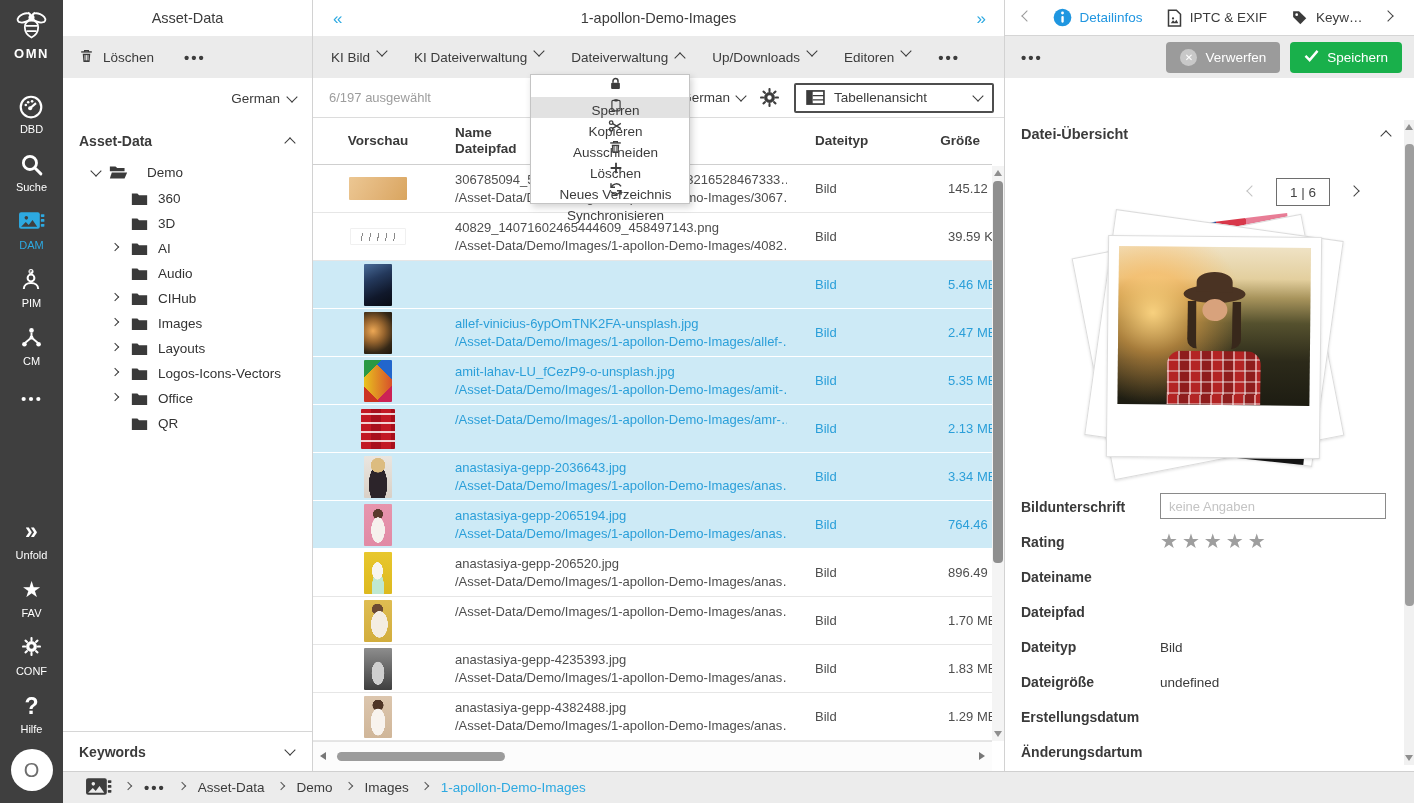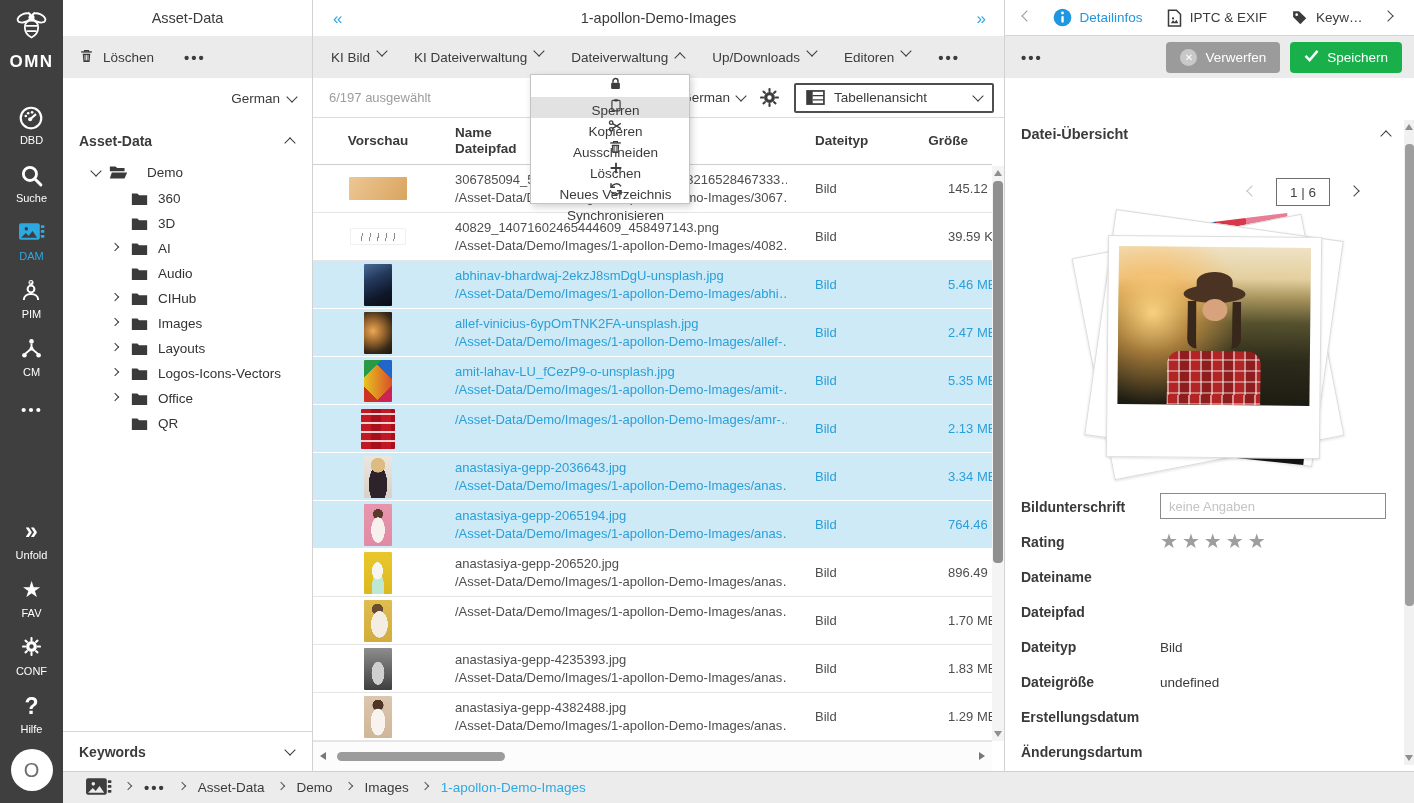--- a/index.html
+++ b/index.html
@@ -13,21 +13,21 @@
     transform:rotate(45deg); margin-top:-3px; }
   .chev.up    { transform:rotate(-135deg); margin-top:4px; }
   .chev.right { transform:rotate(-45deg); }
   .chev.left  { transform:rotate(135deg); }
   .chev.sm { width:6px; height:6px; }
 
   
   .sidebar { position:absolute; left:0; top:0; width:63px; height:803px;
     background:#3f3f3f; color:#fff; display:flex; flex-direction:column; align-items:center; }
   .logo { margin-top:9px; text-align:center; }
-  .logo .omn-txt { display:block; font-size:17px; font-weight:bold; letter-spacing:1.5px; margin-top:7px; }
+  .logo .omn-txt { display:block; font-size:13px; font-weight:bold; letter-spacing:1.5px; margin-top:1px; }
   .side-item { margin-top:17px; text-align:center; cursor:pointer; color:#fff; }
   .side-item.active { color:#2da9e1; }
   .s-icon { display:block; height:27px; line-height:27px; }
   .s-label { font-size:11px; margin-top:2px; }
   .side-spacer { flex:1; }
   .avatar { width:42px; height:42px; border-radius:50%; background:#fff; color:#6d6d6d;
     font-size:20px; display:flex; align-items:center; justify-content:center; margin:14px 0 12px; }
 
   
   .left-panel  { position:absolute; left:63px;  top:0; width:250px; height:771px; border-right:1px solid #d2d2d2; background:#fff; }
@@ -71,21 +71,21 @@
   .view-select { width:200px; height:30px; border:2px solid #4e4e4e; border-radius:2px;
     display:flex; align-items:center; gap:9px; padding:0 10px; font-size:13.5px; cursor:pointer; }
   .view-select .chev { margin-left:auto; }
 
   .t-head { height:47px; position:relative; border-bottom:1px solid #cfcfcf; margin-right:12px;
     font-weight:bold; font-size:13.5px; color:#3a3a3a; }
   .h-prev { position:absolute; left:0; width:130px; text-align:center; top:15px; }
   .h-name { position:absolute; left:142px; top:7px; line-height:16px; }
   .h-sort { position:absolute; left:247px; top:18px; font-weight:normal; font-size:10px; color:#555; display:flex; gap:2px; align-items:center;}
   .h-type { position:absolute; left:502px; top:15px; }
-  .h-size { position:absolute; right:24px; top:15px; }
+  .h-size { position:absolute; right:12px; top:15px; }
 
   .t-body { margin-right:12px; position:relative; }
   .t-row { height:48px; position:relative; border-bottom:1px solid #e6e6e6; background:#fff; }
   .t-row.sel { background:#cdeaf6; border-bottom-color:#fff; }
   .cell-prev { position:absolute; left:0; top:0; bottom:0; width:130px;
     display:flex; align-items:center; justify-content:center; }
   .cell-name { position:absolute; left:142px; top:6px; width:332px; overflow:hidden; }
   .fname,.fpath { font-size:13px; line-height:17.5px; white-space:nowrap; overflow:hidden; color:#4e4e4e; }
   .t-row.sel .fname, .t-row.sel .fpath, .t-row.sel .cell-type, .t-row.sel .cell-size { color:#2b9fd9; }
   .cell-type { position:absolute; left:502px; top:16px; font-size:13px; color:#4e4e4e; }
@@ -580,24 +580,20 @@
             <div class="fname">40829_14071602465444609_458497143.png</div>
             <div class="fpath">/Asset-Data/Demo/Images/1-apollon-Demo-Images/4082…</div>
           </div>
           <div class="cell-type">Bild</div>
           <div class="cell-size">39.59 KB</div>
         </div>
         <div class="t-row sel">
           <div class="cell-prev">
             <div class="th th-city-night"></div>
           </div>
-          <div class="cell-name">
-            <div class="fname">abhinav-bhardwaj-2ekzJ8smDgU-unsplash.jpg</div>
-            <div class="fpath">/Asset-Data/Demo/Images/1-apollon-Demo-Images/abhi…</div>
-          </div>
           <div class="cell-type">Bild</div>
           <div class="cell-size">5.46 MB</div>
         </div>
         <div class="t-row sel">
           <div class="cell-prev">
             <div class="th th-sunset-portrait"></div>
           </div>
           <div class="cell-name">
             <div class="fname">allef-vinicius-6ypOmTNK2FA-unsplash.jpg</div>
             <div class="fpath">/Asset-Data/Demo/Images/1-apollon-Demo-Images/allef-…</div>

